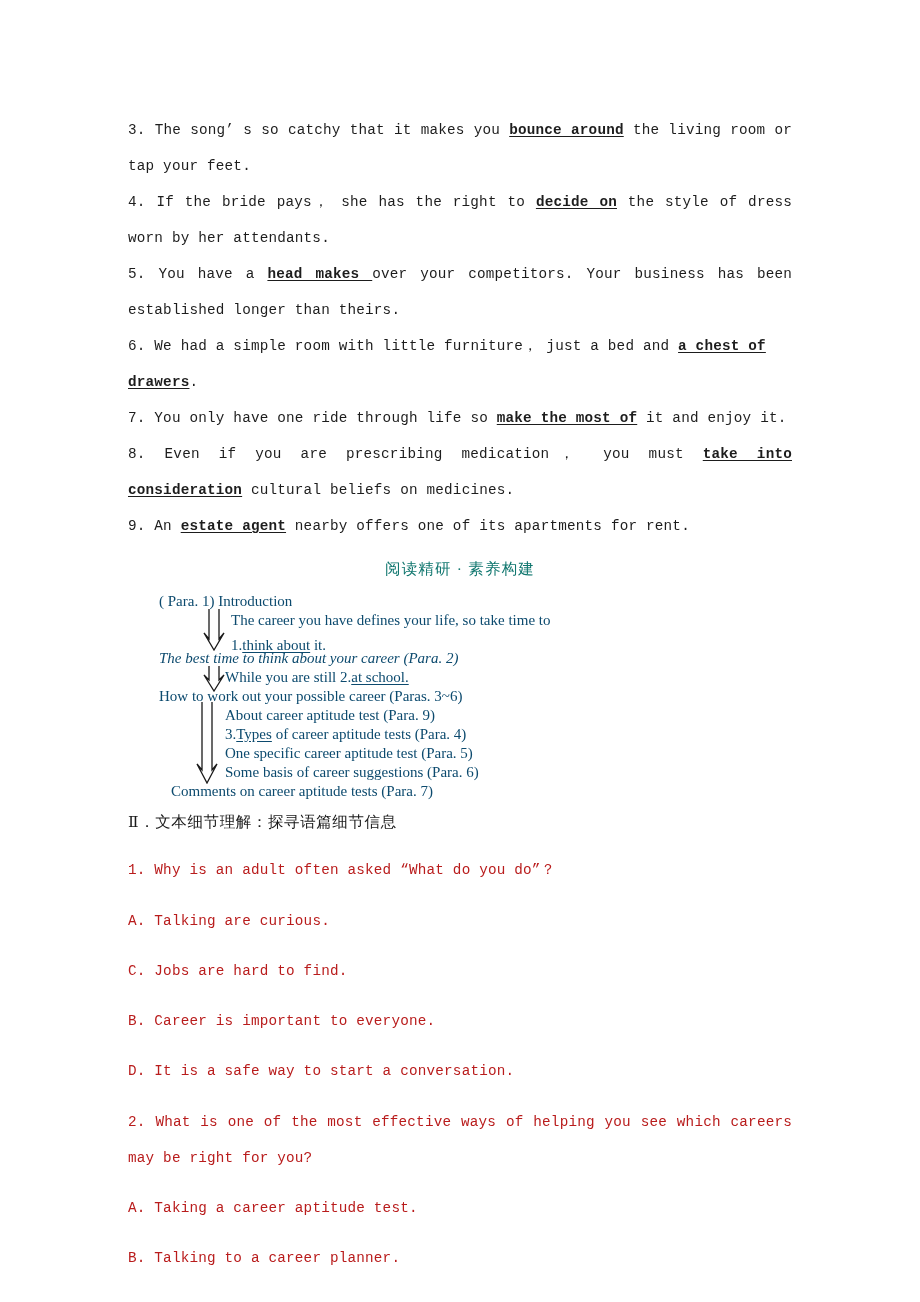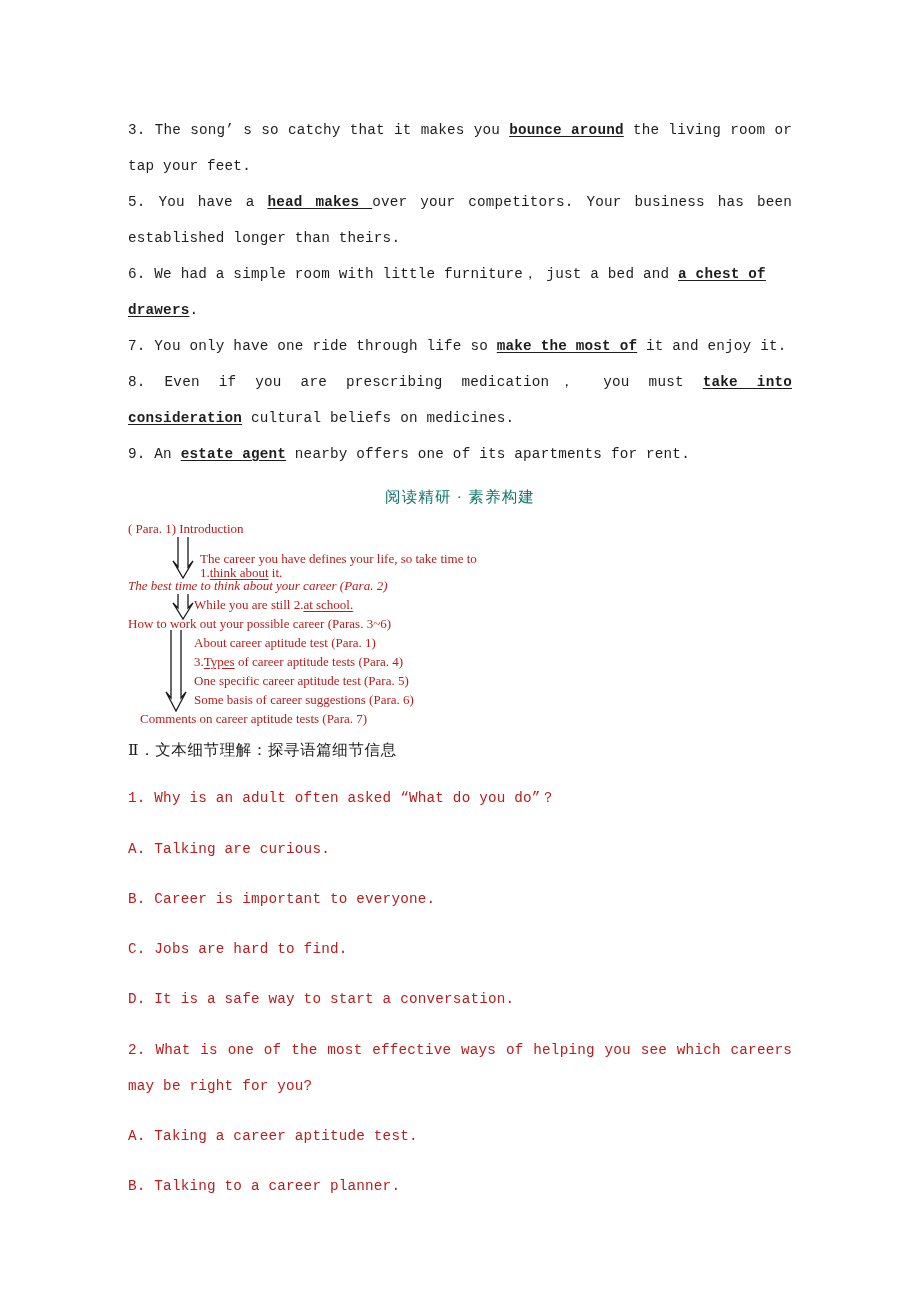--- a/index.html
+++ b/index.html
@@ -64,24 +64,25 @@
     line-height: 32px;
     letter-spacing: 0.6px;
     margin-top: 8px;
     color: #1a1a1a;
   }
 
   
   .diagram {
     position: relative;
     font-family: "Liberation Serif", "DejaVu Serif", serif;
-    font-size: 13px;
-    color: #b91c1c;
+    font-size: 15px;
+    color: #0c4a6e;
     margin-top: 8px;
     height: 200px;
+    margin-left: 31px;
   }
   .d-line {
     position: absolute;
     white-space: nowrap;
     line-height: 18px;
   }
   .d-line .ul {
     text-decoration: underline;
     text-underline-offset: 1.5px;
   }
@@ -109,20 +110,24 @@
 <div class="page">
   <div class="content">
 
     <div>
 
       <p class="sent">
         <span>3.</span>
         <span>The song’ s so catchy that it makes you </span><span class="ul">bounce around</span><span> the living room or tap your feet.</span>
       </p>
 
+      <p class="sent">
+        <span>4.</span>
+        <span>If the bride pays， she has the right to </span><span class="ul">decide on</span><span> the style of dress worn by her attendants.</span>
+      </p>
 
       <p class="sent">
         <span>5.</span>
         <span>You have a </span><span class="ul">head makes </span><span>over your competitors. Your business has been established longer than theirs.</span>
       </p>
 
       <p class="sent nojust">
         <span>6.</span>
         <span>We had a simple room with little furniture， just a bed and </span><span class="ul">a chest of drawers</span><span>.</span>
       </p>
@@ -158,42 +163,42 @@
       </svg>
 
       <svg class="arrow" style="left:36px; top:110px;" width="24" height="82" viewBox="0 0 24 82">
         <path d="M7 0 L7 68 L2 62 L12 81 L22 62 L17 68 L17 0" fill="none" stroke="#1a1a1a" stroke-width="1.3" stroke-linejoin="miter"></path>
       </svg>
 
       <div class="d-line" style="left:0px; top:0px;">
         <span>( Para. 1)  Introduction</span>
       </div>
 
-      <div class="d-line" style="left:72px; top:30px;">
+      <div class="d-line" style="left:72px; top:19px;">
         <span>The career you have defines your life, so take time to</span>
       </div>
 
       <div class="d-line" style="left:72px; top:44px;">
         <span>1.</span><span class="ul">think about</span><span> it.</span>
       </div>
 
       <div class="d-line" style="left:0px; top:57px;font-style:italic;">
         <span>The best time to think about your career (Para. 2)</span>
       </div>
 
       <div class="d-line" style="left:66px; top:76px;">
         <span>While you are still 2.</span><span class="ul">at school.</span>
       </div>
 
       <div class="d-line" style="left:0px; top:95px;">
         <span>How to work out your possible career (Paras. 3~6)</span>
       </div>
 
       <div class="d-line" style="left:66px; top:114px;">
-        <span>About career aptitude test (Para. 1)</span>
+        <span>About career aptitude test (Para. 9)</span>
       </div>
 
       <div class="d-line" style="left:66px; top:133px;">
         <span>3.</span><span class="ul">Types</span><span> of career aptitude tests (Para. 4)</span>
       </div>
 
       <div class="d-line" style="left:66px; top:152px;">
         <span>One specific career aptitude test (Para. 5)</span>
       </div>
 
@@ -212,26 +217,26 @@
     <div>
       <p class="qa">
         <span>1.</span>
         <span>Why is an adult often asked “What do you do”？</span>
       </p>
       <p class="qa">
         <span>A.</span>
         <span>Talking are curious.</span>
       </p>
       <p class="qa">
+        <span>C.</span>
+        <span>Jobs are hard to find.</span>
+      </p>
+      <p class="qa">
         <span>B.</span>
         <span>Career is important to everyone.</span>
-      </p>
-      <p class="qa">
-        <span>C.</span>
-        <span>Jobs are hard to find.</span>
       </p>
       <p class="qa">
         <span>D.</span>
         <span>It is a safe way to start a conversation.</span>
       </p>
     </div>
 
     <div>
       <p class="qa just">
         <span>2.</span>

